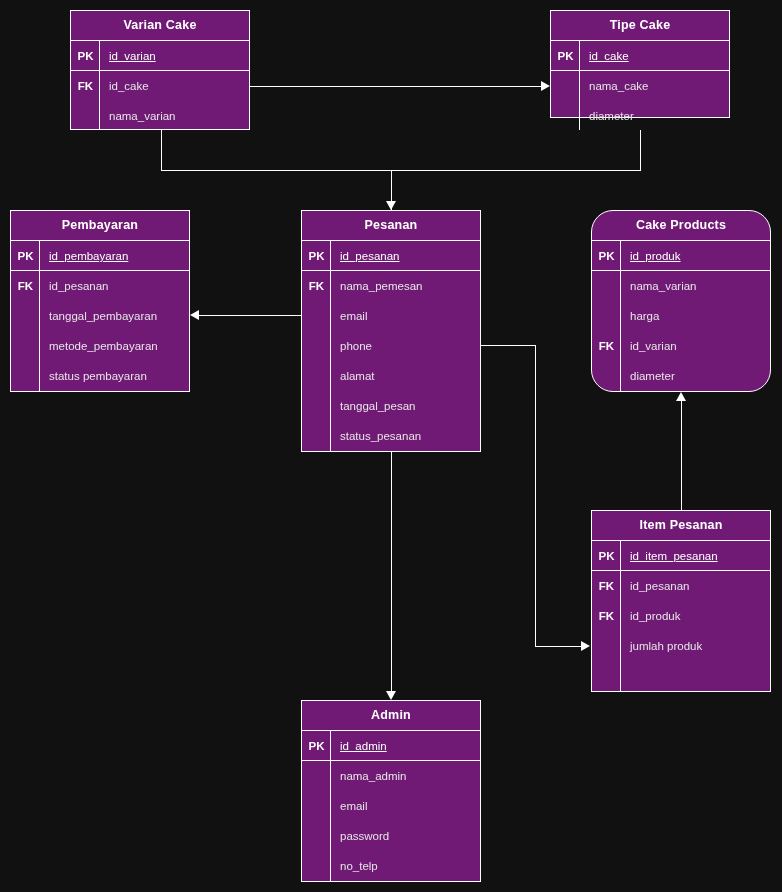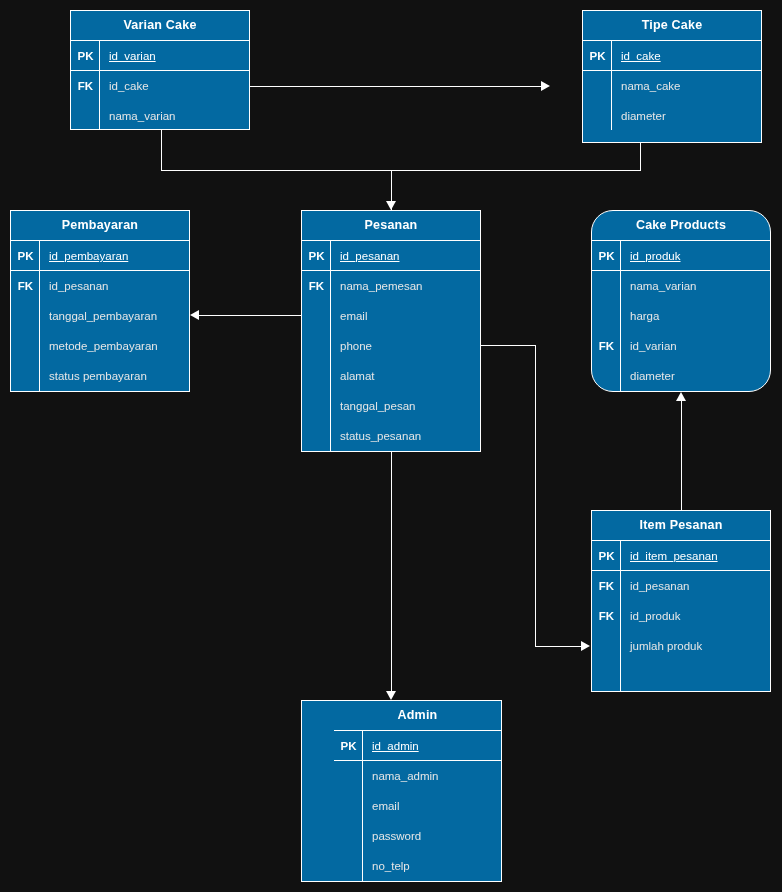--- a/index.html
+++ b/index.html
@@ -15,21 +15,21 @@
     width: 782px;
     height: 892px;
     background: #111111;
     overflow: hidden;
   }
   
   .entity {
     position: absolute;
     box-sizing: border-box;
     border: 1px solid #ffffff;
-    background: #0369a1;
+    background: #701a75;
     color: #e8e8e8;
     z-index: 5;
   }
   .entity-title {
     box-sizing: border-box;
     height: 30px;
     line-height: 28px;
     text-align: center;
     font-size: 12.5px;
     font-weight: bold;
@@ -145,21 +145,21 @@
           <span class="keytag">FK</span>
           <span class="fieldname">id_cake</span>
         </div>
         <div class="row">
           <span class="fieldname">nama_varian</span>
         </div>
       </div>
     </div>
   </div>
 
-  <div class="entity" style="left:550px; top:10px; width:180px; height:133px;margin-left:32px;">
+  <div class="entity" style="left:550px; top:10px; width:180px; height:108px;">
     <div class="entity-title">Tipe Cake</div>
     <div class="entity-body" style="height:89px;">
       <div class="keycol"></div>
       <div class="pkrow">
         <span class="keytag">PK</span>
         <span class="fieldname pkname">id_cake</span>
       </div>
       <div class="attrs">
         <div class="row">
           <span class="fieldname">nama_cake</span>
@@ -272,21 +272,21 @@
           <span class="keytag">FK</span>
           <span class="fieldname">id_produk</span>
         </div>
         <div class="row">
           <span class="fieldname">jumlah produk</span>
         </div>
       </div>
     </div>
   </div>
 
-  <div class="entity" style="left:301px; top:700px; width:201px; height:182px;padding-left:32px;">
+  <div class="entity" style="left:301px; top:700px; width:180px; height:182px;">
     <div class="entity-title">Admin</div>
     <div class="entity-body" style="height:151px;">
       <div class="keycol"></div>
       <div class="pkrow">
         <span class="keytag">PK</span>
         <span class="fieldname pkname">id_admin</span>
       </div>
       <div class="attrs">
         <div class="row">
           <span class="fieldname">nama_admin</span>

